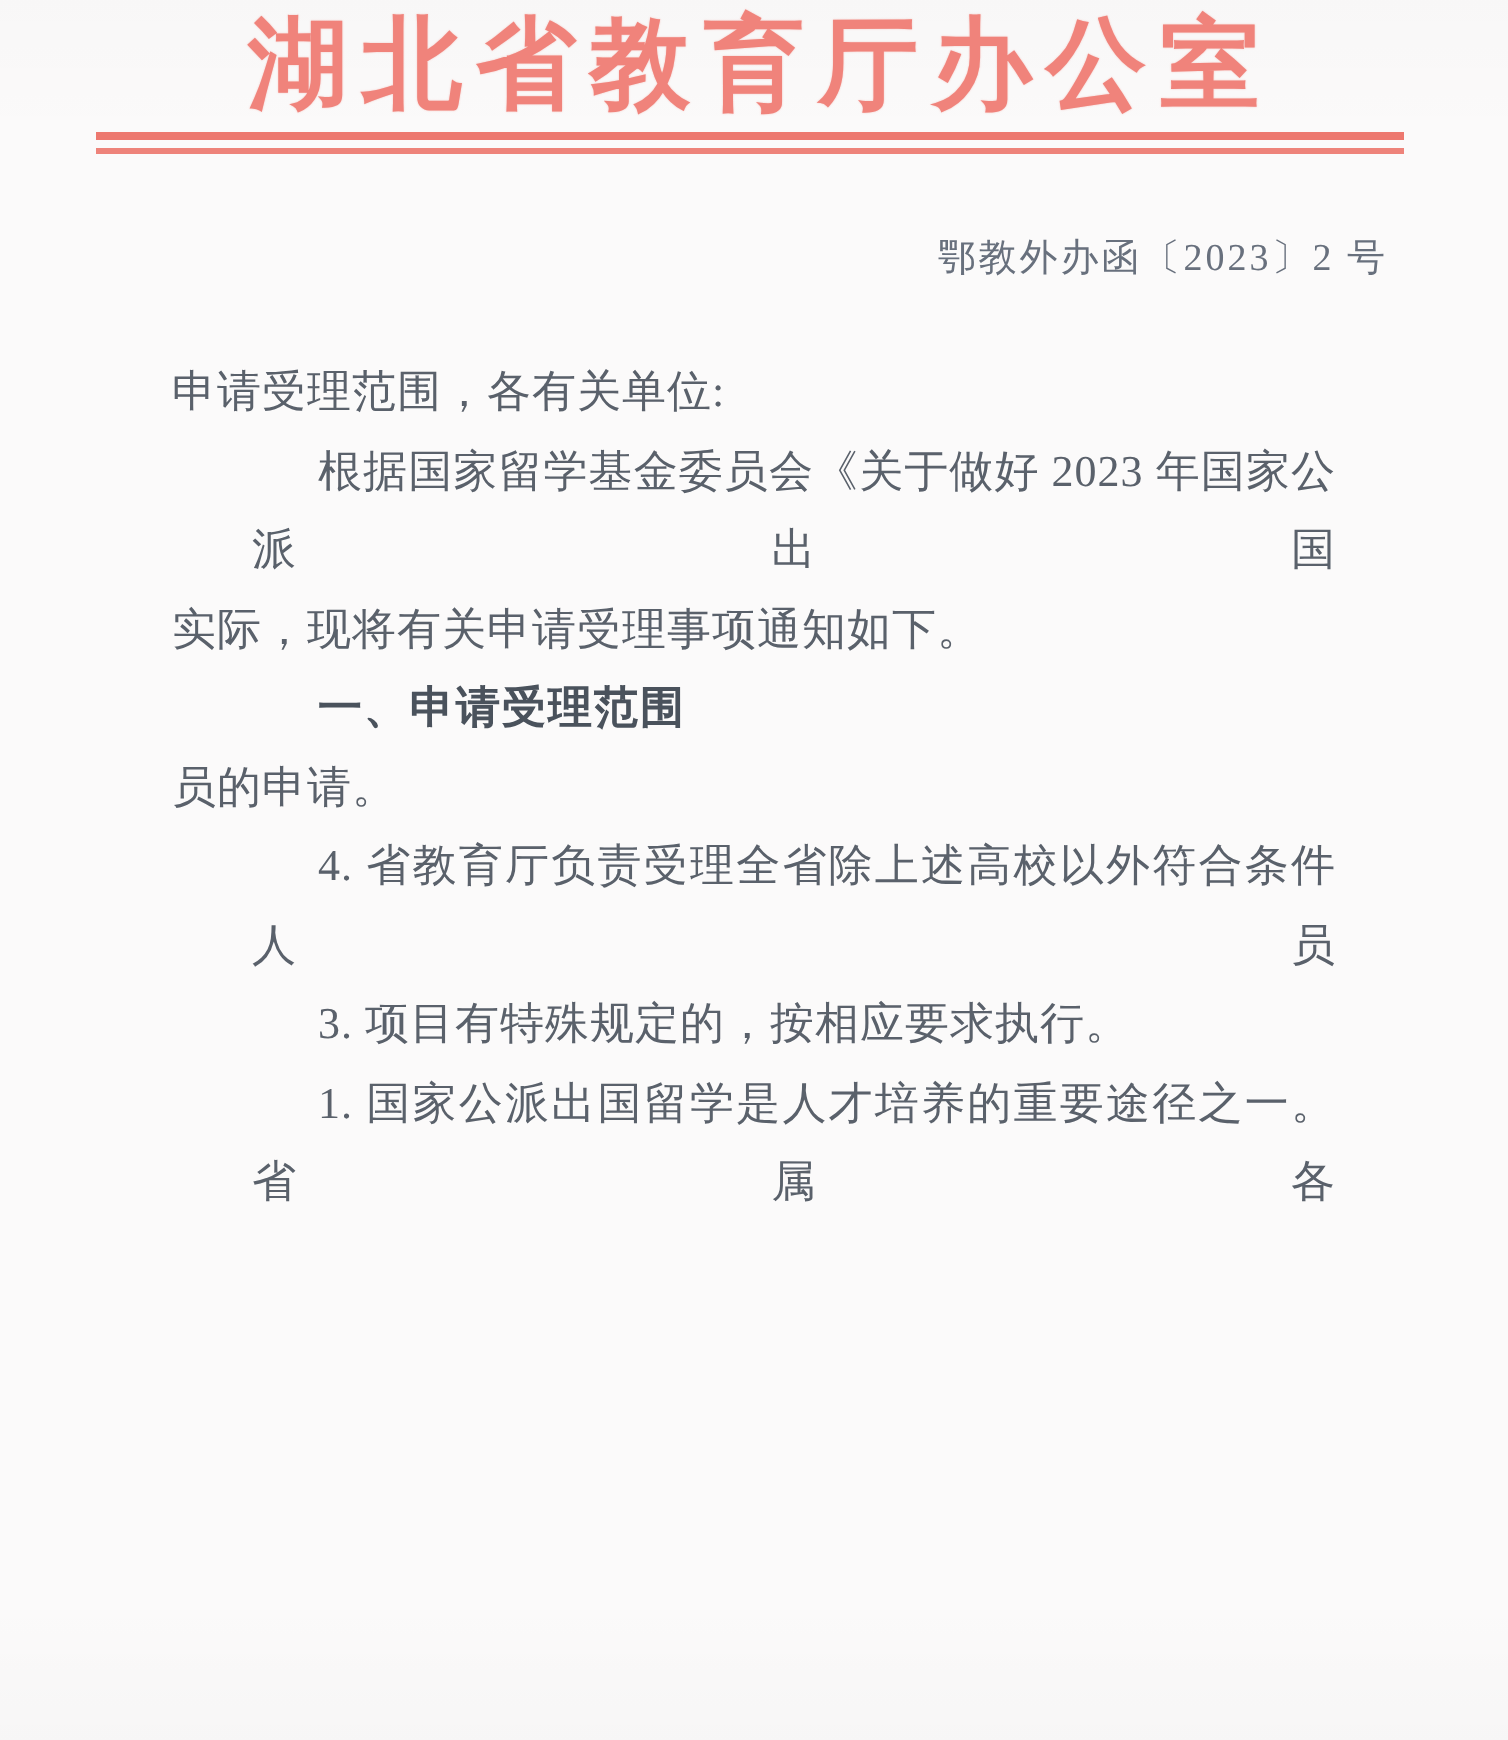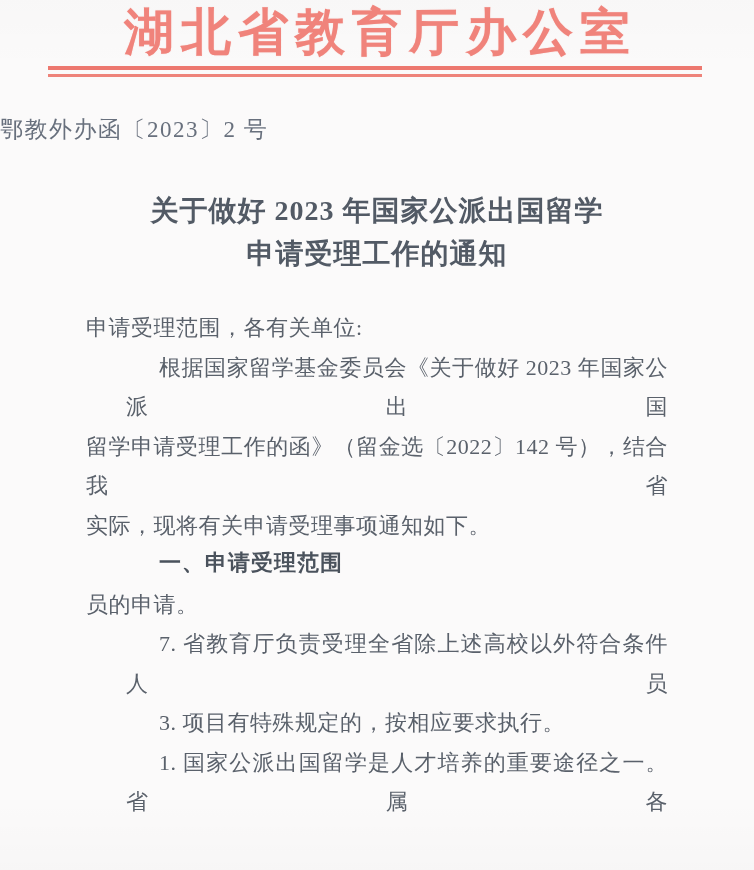--- a/index.html
+++ b/index.html
@@ -37,22 +37,22 @@
     letter-spacing: 7px;
     color: var(--accent_red);
     text-shadow: 0 0 1px rgba(240,131,123,0.45);
   }
   .rule { margin: 5px 52px 0 48px; }
   .rule-top    { height: 4px; background: var(--rule_red); }
   .rule-bottom { height: 3px; background: var(--rule_red); margin-top: 4px; opacity: 0.92; }
   .doc-number {
     margin-top: 40px;
     padding-right: 60px;
-    text-align: left;
-    font-size: 23px;
+    text-align: right;
+    font-size: 19px;
     line-height: 26px;
     letter-spacing: 1.5px;
     color: var(--muted_ink);
   }
   .title {
     margin-top: 46px;
     text-align: center;
     font-size: 28px;
     line-height: 43px;
     font-weight: bold;
@@ -63,57 +63,52 @@
     margin: 33px 86px 0 86px;
     font-size: 22px;
     line-height: 39.5px;
     letter-spacing: 0.5px;
     color: var(--ink);
   }
   .line { margin: 0; }
   .indent { text-indent: 1.5em; margin-left: 40px; }
   .fill { text-align: justify; text-align-last: justify; }
   .heading {
-    font-family: Liberation Mono, monospace;
+    font-family: Liberation Sans, sans-serif;
     font-weight: bold;
     letter-spacing: 1px;
     color: var(--heading_ink);
   }
 </style>
 </head>
 <body>
 
 <div class="page">
 
   <h1 class="letterhead">湖北省教育厅办公室</h1>
 
   <div class="rule">
     <div class="rule-top"></div>
     <div class="rule-bottom"></div>
   </div>
 
   <div class="doc-number">鄂教外办函〔2023〕2 号</div>
 
-  <div class="title">
-    <div>关于做好 2023 年国家公派出国留学</div>
-    <div>申请受理工作的通知</div>
-  </div>
 
   <div class="doc-body">
     <p class="line">申请受理范围，各有关单位:</p>
 
     <p class="line indent fill">根据国家留学基金委员会《关于做好 2023 年国家公派出国</p>
-    <p class="line fill">留学申请受理工作的函》（留金选〔2022〕142 号），结合我省</p>
     <p class="line">实际，现将有关申请受理事项通知如下。</p>
 
     <p class="line indent heading">一、申请受理范围</p>
 
     <p class="line">员的申请。</p>
 
-    <p class="line indent fill">7. 省教育厅负责受理全省除上述高校以外符合条件人员</p>
+    <p class="line indent fill">4. 省教育厅负责受理全省除上述高校以外符合条件人员</p>
 
     <p class="line indent">3. 项目有特殊规定的，按相应要求执行。</p>
 
 
     <p class="line indent fill">1. 国家公派出国留学是人才培养的重要途径之一。省属各</p>
 
   </div>
 
 </div>
 

